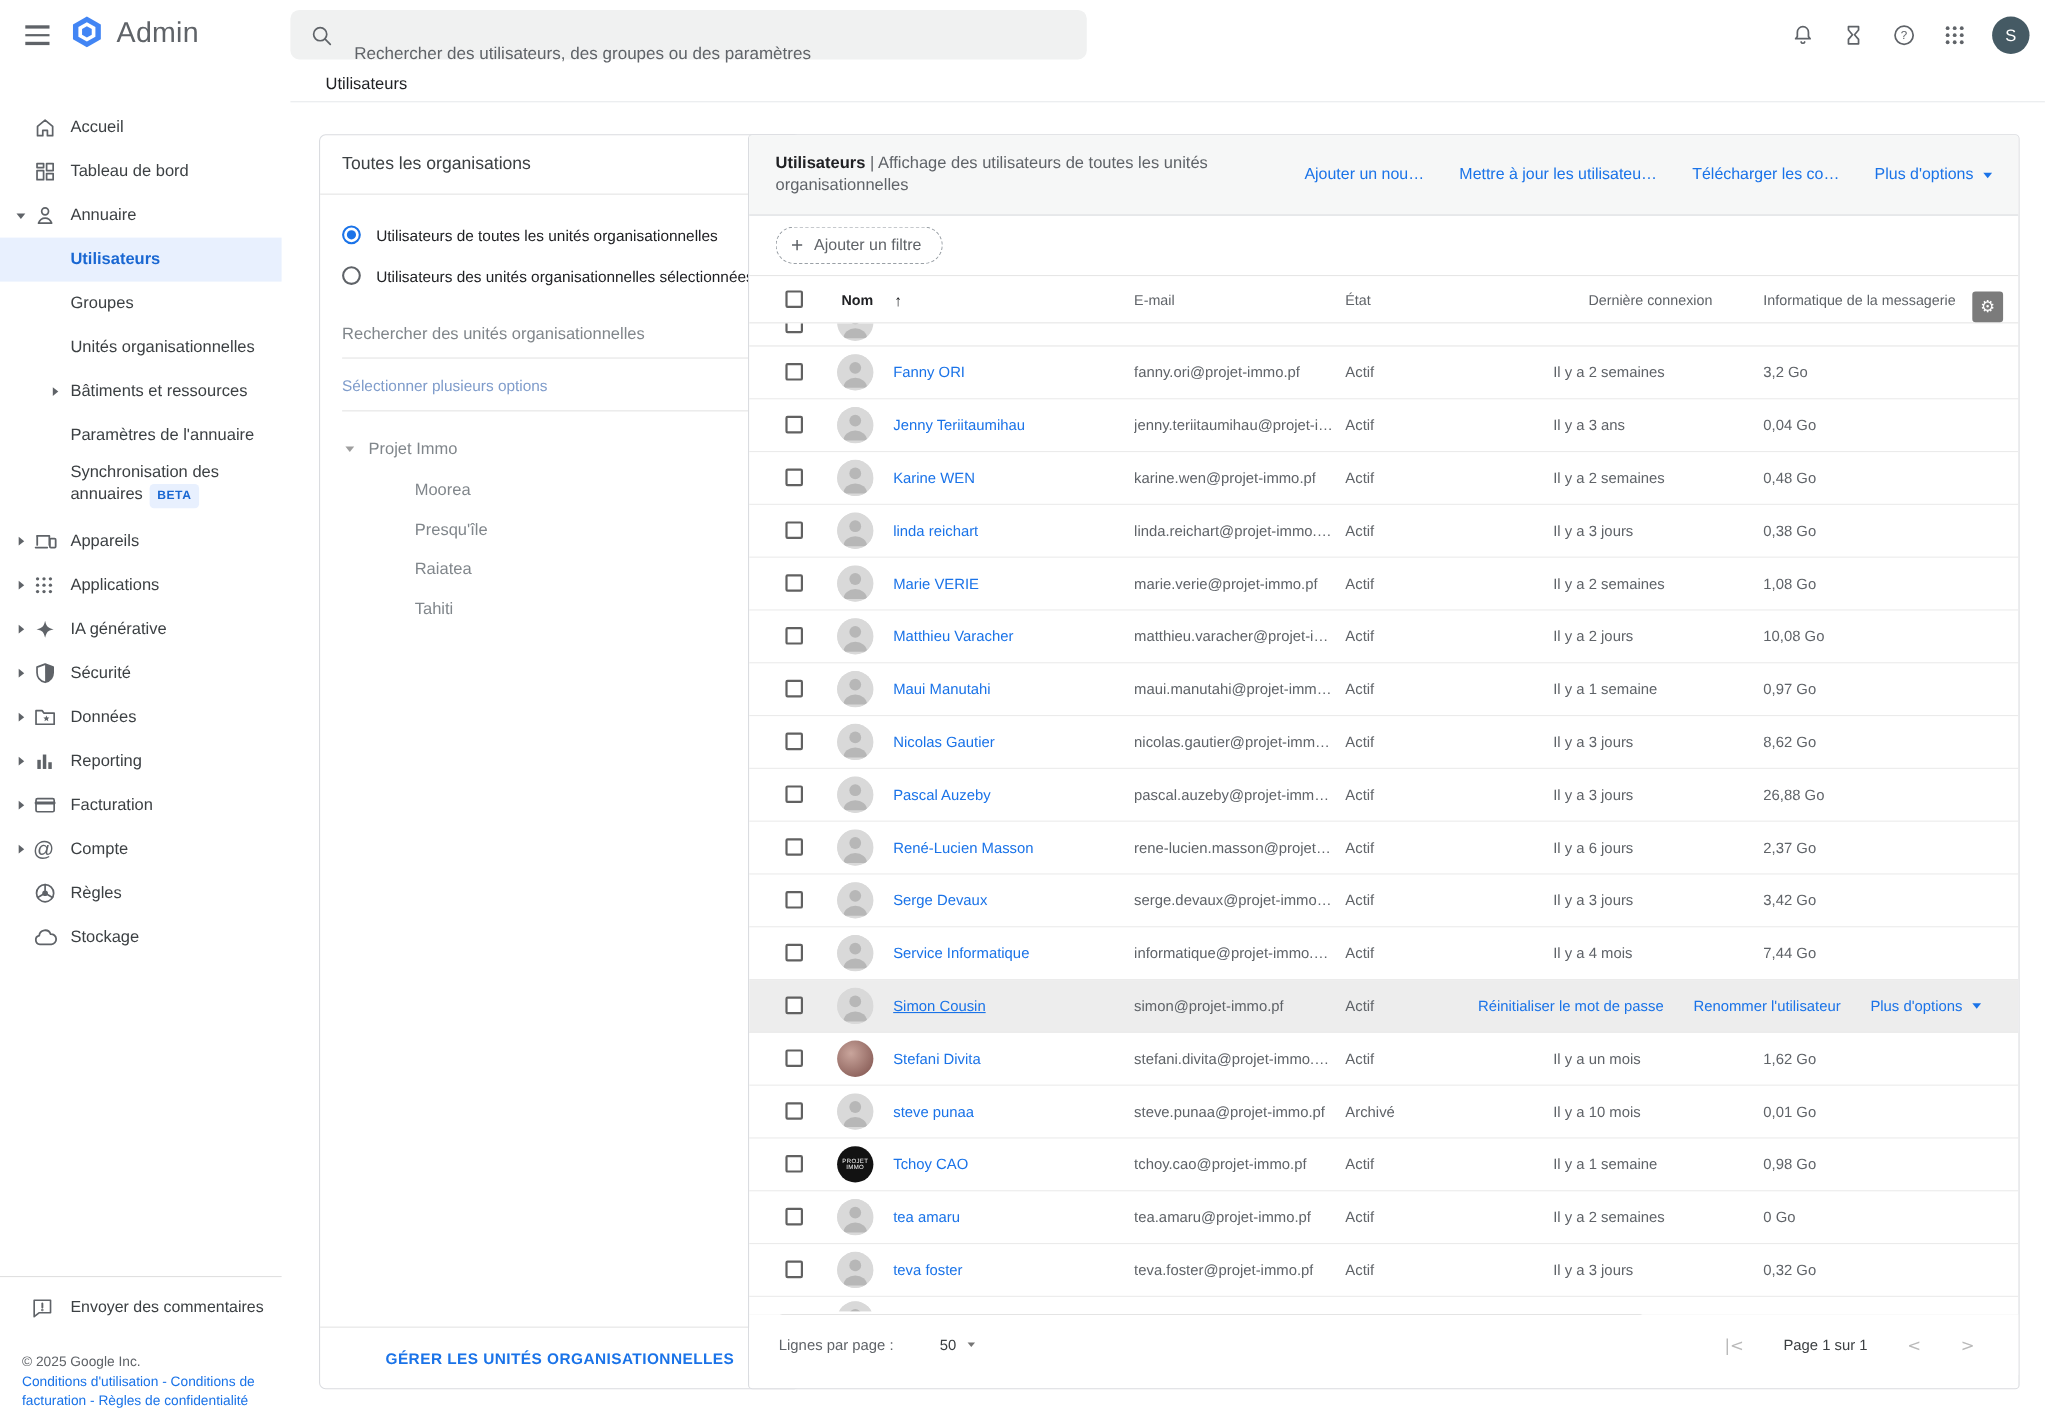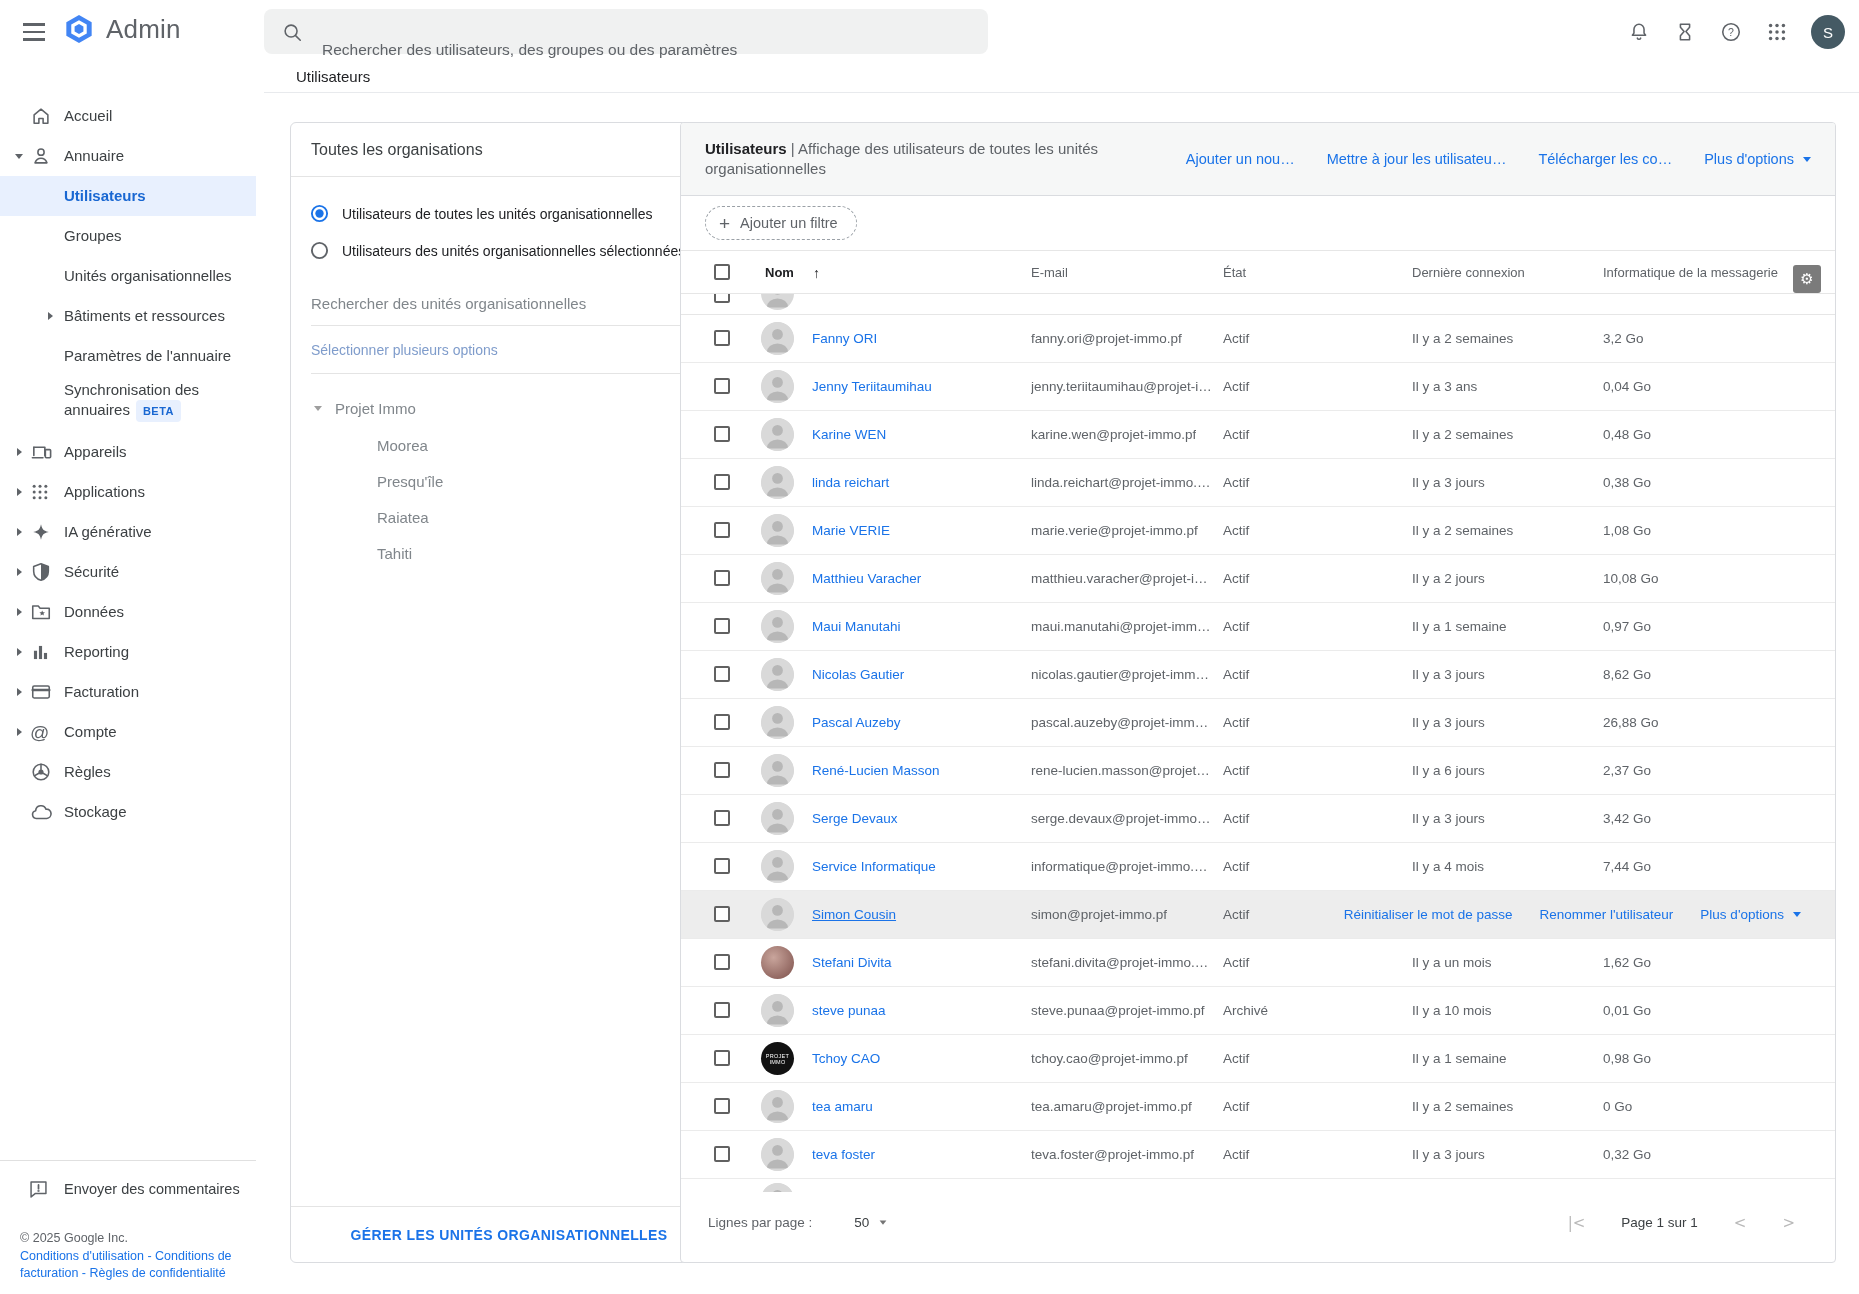--- a/index.html
+++ b/index.html
@@ -82,21 +82,21 @@
   .card-actions .tri-down { border-top-color:#1a73e8; }
   .filter-row { height:55px; display:flex; align-items:center; padding-left:24px; border-bottom:1px solid #e6e6e6; }
   .filter-chip { border:1px dashed #9aa0a6; border-radius:18px; height:34px; display:flex; align-items:center;
     gap:10px; padding:0 18px 0 13px; color:#5f6368; font-size:14.5px; cursor:pointer; }
   .plus { font-size:19px; color:#5f6368; line-height:1; }
 
   .thead { height:43px; position:relative; border-bottom:1px solid #e6e6e6; font-size:13px; color:#5f6368; }
   .thead span, .thead .hcell { position:absolute; top:14px; }
   .h-nom { left:84px; color:#202124; font-weight:bold; }
   .h-arrow { left:132px; top:12px; color:#202124; font-size:14px; }
-  .h-email { left:350px; } .h-etat { left:542px; } .h-last { left:731px; } .h-usage { left:922px; }
+  .h-email { left:350px; } .h-etat { left:542px; } .h-last { left:763px; } .h-usage { left:922px; }
   .gear-btn { position:absolute; right:14px; top:8px; width:28px; height:28px; background:#7b7b7b;
     border-radius:3px; display:flex; align-items:center; justify-content:center; color:#fff;
     font-size:15px; cursor:pointer; }
 
   .checkbox { width:16px; height:16px; border:2px solid #616161; border-radius:2px; background:#fff; cursor:pointer; }
   .partial-top { height:21px; position:relative; overflow:hidden; border-bottom:1px solid #e6e6e6; }
   .partial-top .checkbox { position:absolute; left:33px; top:-7px; }
   .partial-top .avatar { position:absolute; left:80px; top:-17px; }
 
   .row { height:48px; position:relative; border-bottom:1px solid #ebebeb; }
@@ -206,20 +206,29 @@
       <div class="side-item">
         <span class="caret-slot"></span>
         <span class="icon-slot">
           <svg class="oc" width="22" height="22" viewBox="0 0 24 24">
             <path d="M4.5 10.8 12 4.6l7.5 6.2V20h-5.2v-5.2h-4.6V20H4.5Z"></path>
           </svg>
         </span>
         <span class="lbl">Accueil</span>
       </div>
       <div class="side-item">
+        <span class="caret-slot"></span>
+        <span class="icon-slot">
+          <svg class="oc" width="22" height="22" viewBox="0 0 24 24">
+            <path d="M4 4h6.5v4H4zM13.5 4H20v7h-6.5zM4 11h6.5v9H4zM13.5 14H20v6h-6.5z"></path>
+          </svg>
+        </span>
+        <span class="lbl">Tableau de bord</span>
+      </div>
+      <div class="side-item">
         <span class="caret-slot">
           <span class="tri-down"></span>
         </span>
         <span class="icon-slot">
           <svg class="oc" width="22" height="22" viewBox="0 0 24 24">
             <circle cx="12" cy="7.8" r="3.4"></circle>
             <path d="M5.5 19.5c1.2-3.3 3.6-5 6.5-5s5.3 1.7 6.5 5Z"></path>
           </svg>
         </span>
         <span class="lbl">Annuaire</span>

